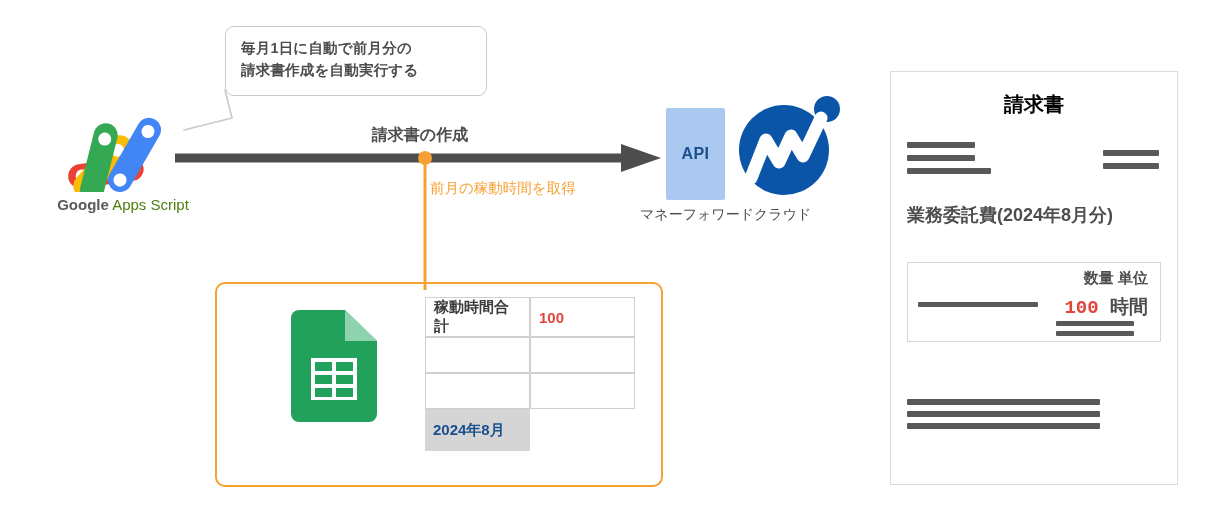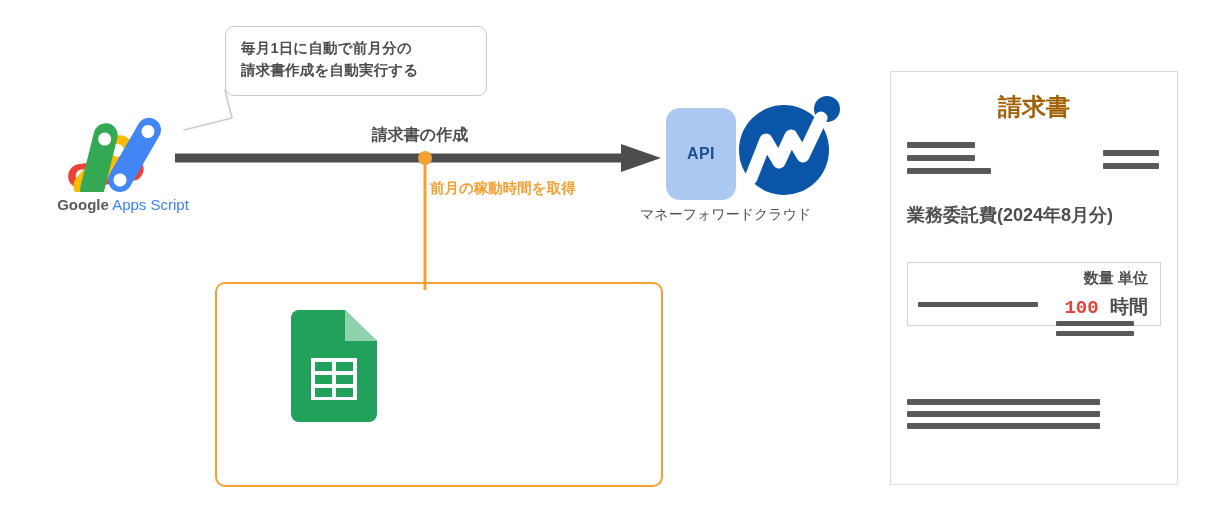--- a/index.html
+++ b/index.html
@@ -46,49 +46,49 @@
   
   #gas-logo { left: 62px; top: 100px; z-index: 4; }
   #gas-label {
     left: 18px; top: 196px;
     width: 210px;
     text-align: center;
     font-size: 15px;
     white-space: nowrap;
   }
   #gas-label .g-bold { font-weight: bold; color: #5a5a5a; }
-  #gas-label .g-light { color: #3b82f6; }
+  #gas-label .g-light { color: #4d7c0f; }
 
   
   #main-arrow { left: 175px; top: 140px; z-index: 3; }
   #arrow-label {
     left: 300px; top: 125px;
     width: 240px;
     text-align: center;
     font-size: 16px;
     font-weight: bold;
     color: #4d4d4d;
   }
 
   
   #branch-line { left: 414px; top: 148px; z-index: 4; }
   #branch-label {
     left: 430px; top: 179px;
     font-size: 14.5px;
-    font-weight: bold;
+    font-weight: normal;
     color: #f5a033;
     white-space: nowrap;
   }
 
   
   #api-chip {
     left: 666px; top: 108px;
-    width: 70px; height: 92px;
+    width: 59px; height: 92px;
     background: #aac8f0;
-    border-radius: 14px;
+    border-radius: 2px;
     display: flex;
     align-items: center;
     justify-content: center;
     z-index: 4;
     text-align: center;
   }
   #api-chip .api-text {
     font-size: 16px;
     font-weight: bold;
     color: #1a4f8f;
@@ -167,41 +167,41 @@
     border: 1.6px solid #dcdcdc;
     background: #ffffff;
     box-sizing: border-box;
     z-index: 2;
   }
   #invoice-title {
     position: absolute;
     left: 0; top: 19px;
     width: 100%;
     text-align: center;
-    font-size: 24px;
-    font-weight: bold;
-    color: #a16207;
+    font-size: 20px;
+    font-weight: bold;
+    color: #000000;
   }
   .ph-line {
     position: absolute;
     background: #595959;
     border-radius: 1px;
   }
   #invoice-subject {
     position: absolute;
     left: 16px; top: 131px;
     font-size: 18px;
     font-weight: bold;
     color: #4d4d4d;
     white-space: nowrap;
   }
   #invoice-detail-box {
     position: absolute;
     left: 16px; top: 190px;
-    width: 254px; height: 64px;
+    width: 254px; height: 80px;
     border: 1.4px solid #d5d5d5;
     background: #ffffff;
     box-sizing: border-box;
   }
   #invoice-detail-box .det-head {
     position: absolute;
     right: 12px; top: 6px;
     font-size: 15px;
     font-weight: bold;
     color: #4d4d4d;
@@ -293,20 +293,40 @@
     <rect x="45" y="52" width="17" height="9" fill="#22a15c"></rect>
     <rect x="24" y="65" width="17" height="9" fill="#22a15c"></rect>
     <rect x="45" y="65" width="17" height="9" fill="#22a15c"></rect>
     <rect x="24" y="78" width="17" height="9" fill="#22a15c"></rect>
     <rect x="45" y="78" width="17" height="9" fill="#22a15c"></rect>
   </svg>
   <div class="abs" id="sheets-label">
     <span class="g-bold">Google</span><span class="g-light"> Sheets</span>
   </div>
 
+  <table class="abs" id="sheet-table">
+    <tbody>
+      <tr>
+        <td class="label-cell">稼動時間合計</td>
+        <td class="value-cell">100</td>
+      </tr>
+      <tr>
+        <td class="label-cell"></td>
+        <td class="value-cell"></td>
+      </tr>
+      <tr>
+        <td class="label-cell"></td>
+        <td class="value-cell"></td>
+      </tr>
+      <tr class="footer-row">
+        <td class="month-cell">2024年8月</td>
+        <td></td>
+      </tr>
+    </tbody>
+  </table>
 
   <div class="abs" id="invoice-panel">
 
     <div id="invoice-title">請求書</div>
 
     <div class="ph-line" style="left:16px; top:70px;  width:68px;  height:6px;"></div>
     <div class="ph-line" style="left:16px; top:83px;  width:68px;  height:6px;"></div>
     <div class="ph-line" style="left:16px; top:96px;  width:84px;  height:6px;"></div>
 
     <div class="ph-line" style="left:212px; top:78px; width:56px;  height:6px;"></div>

